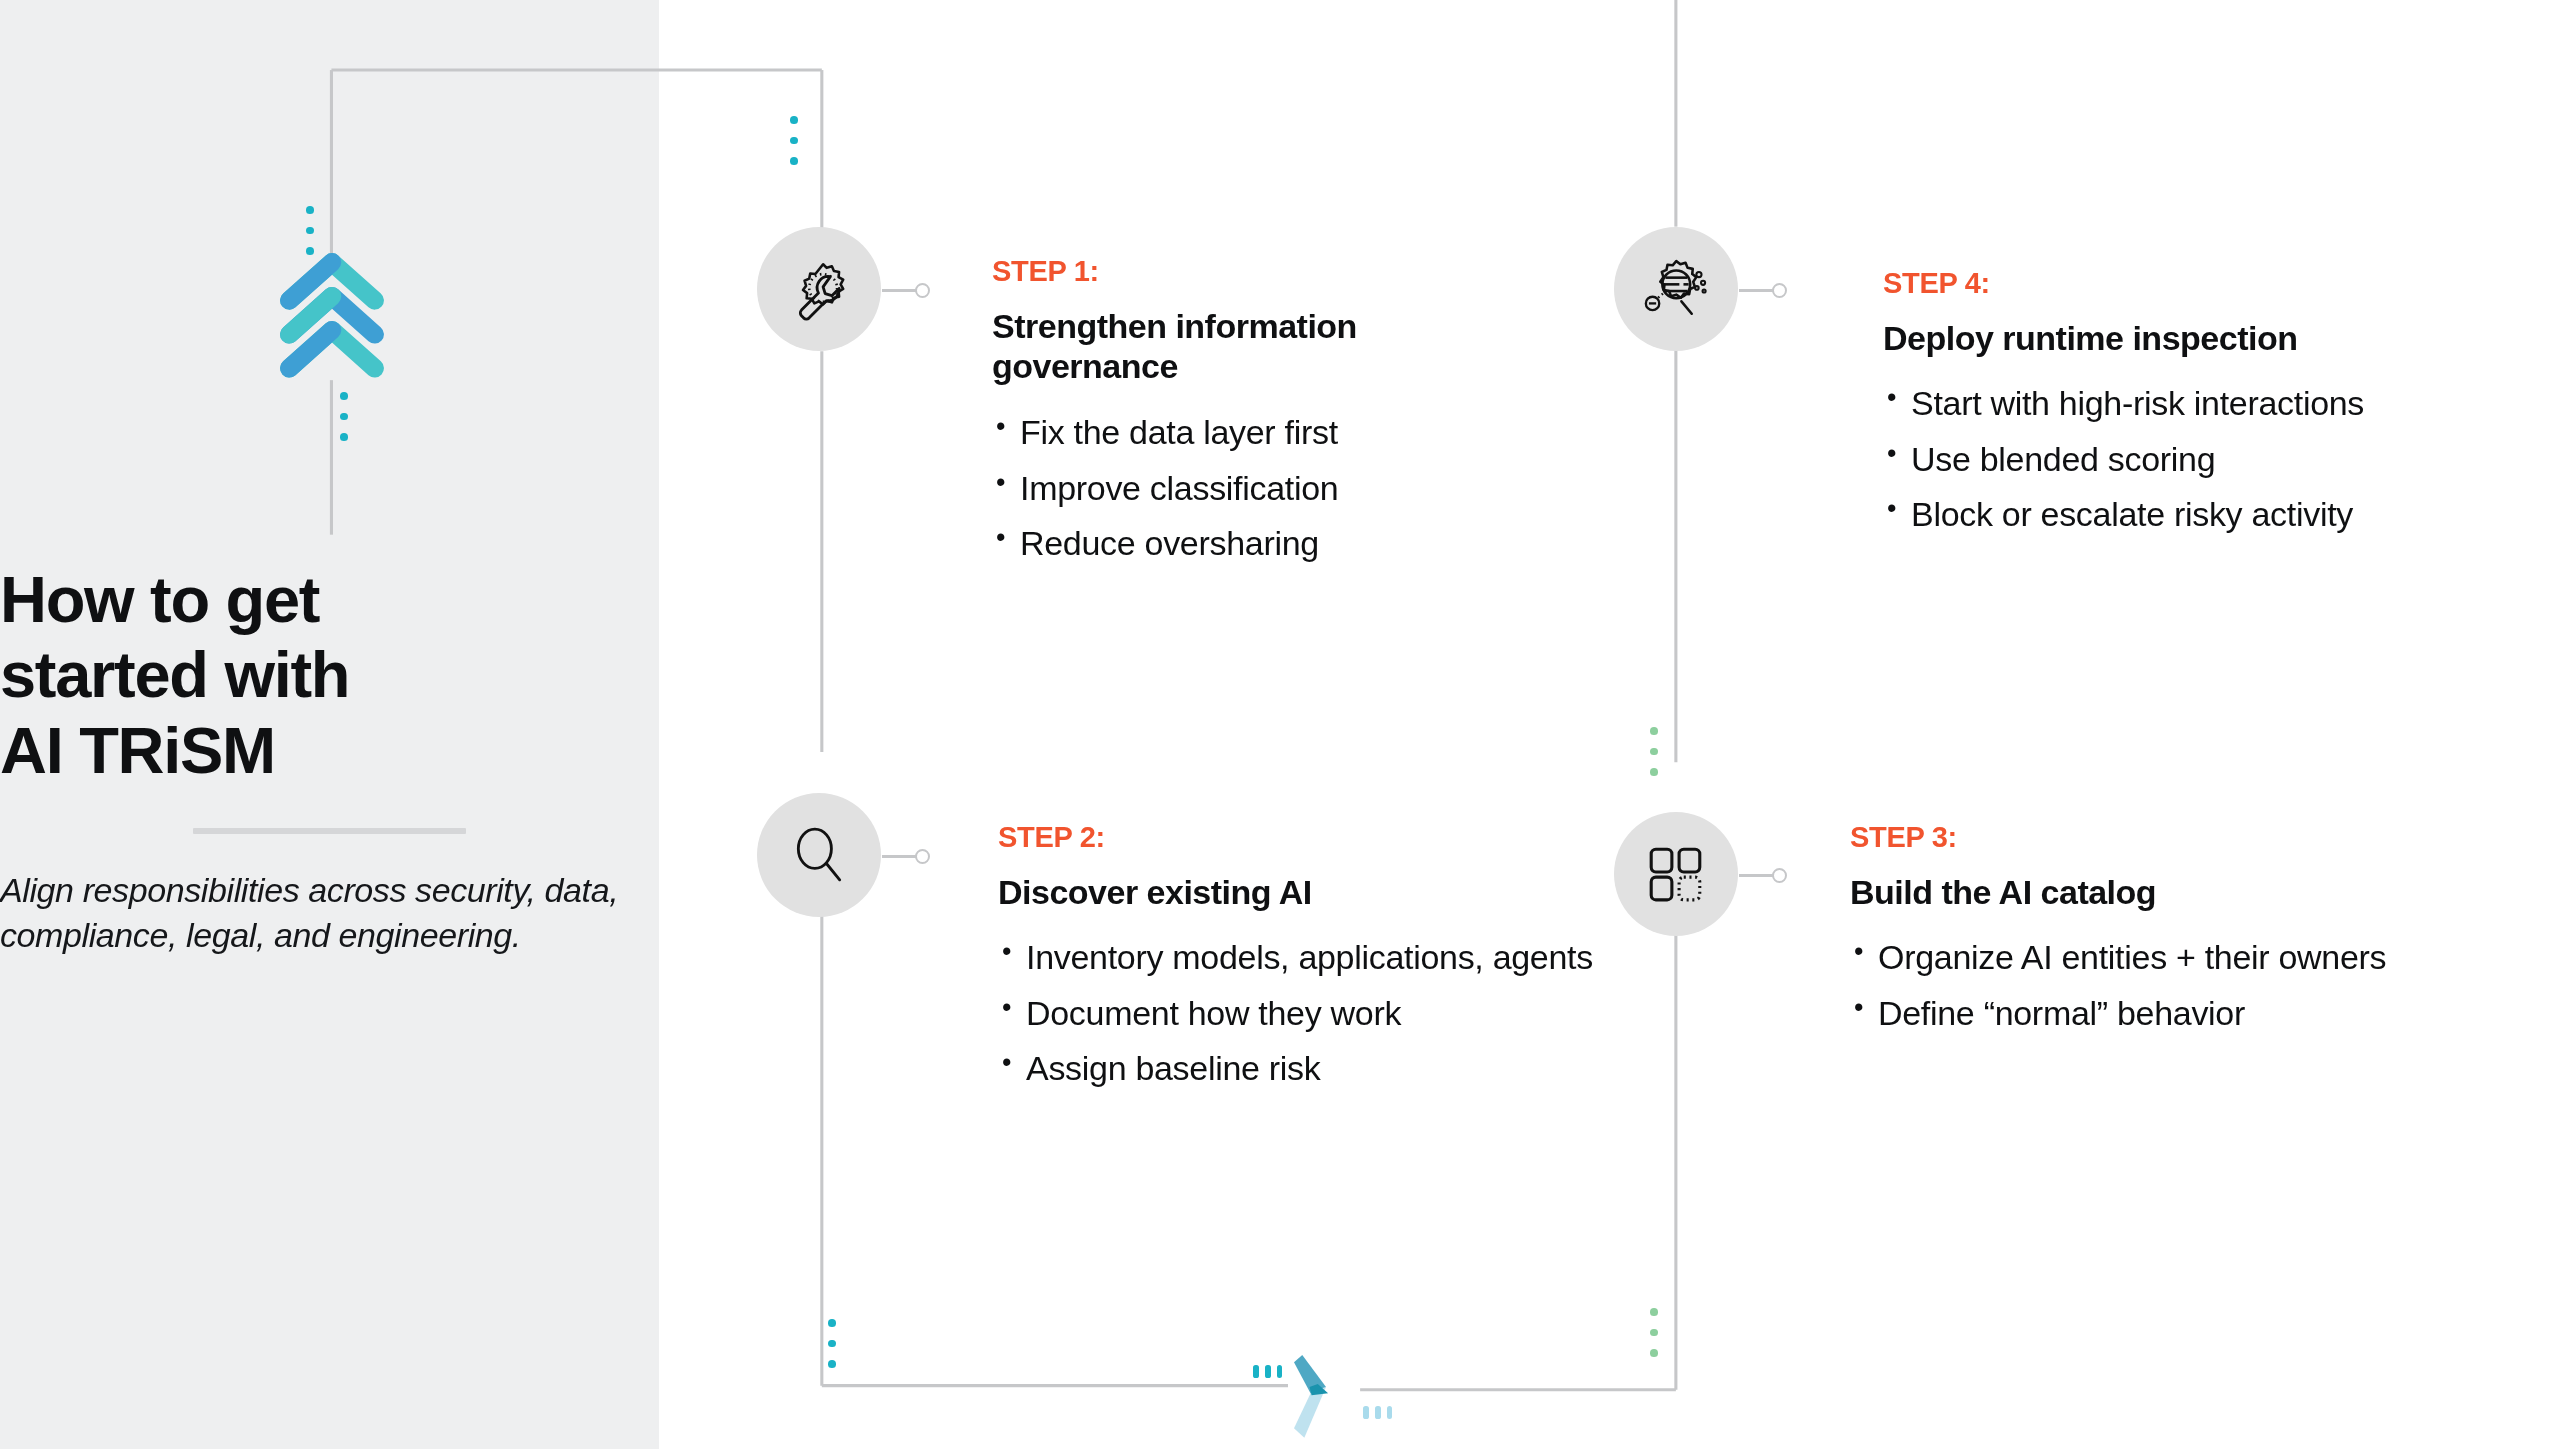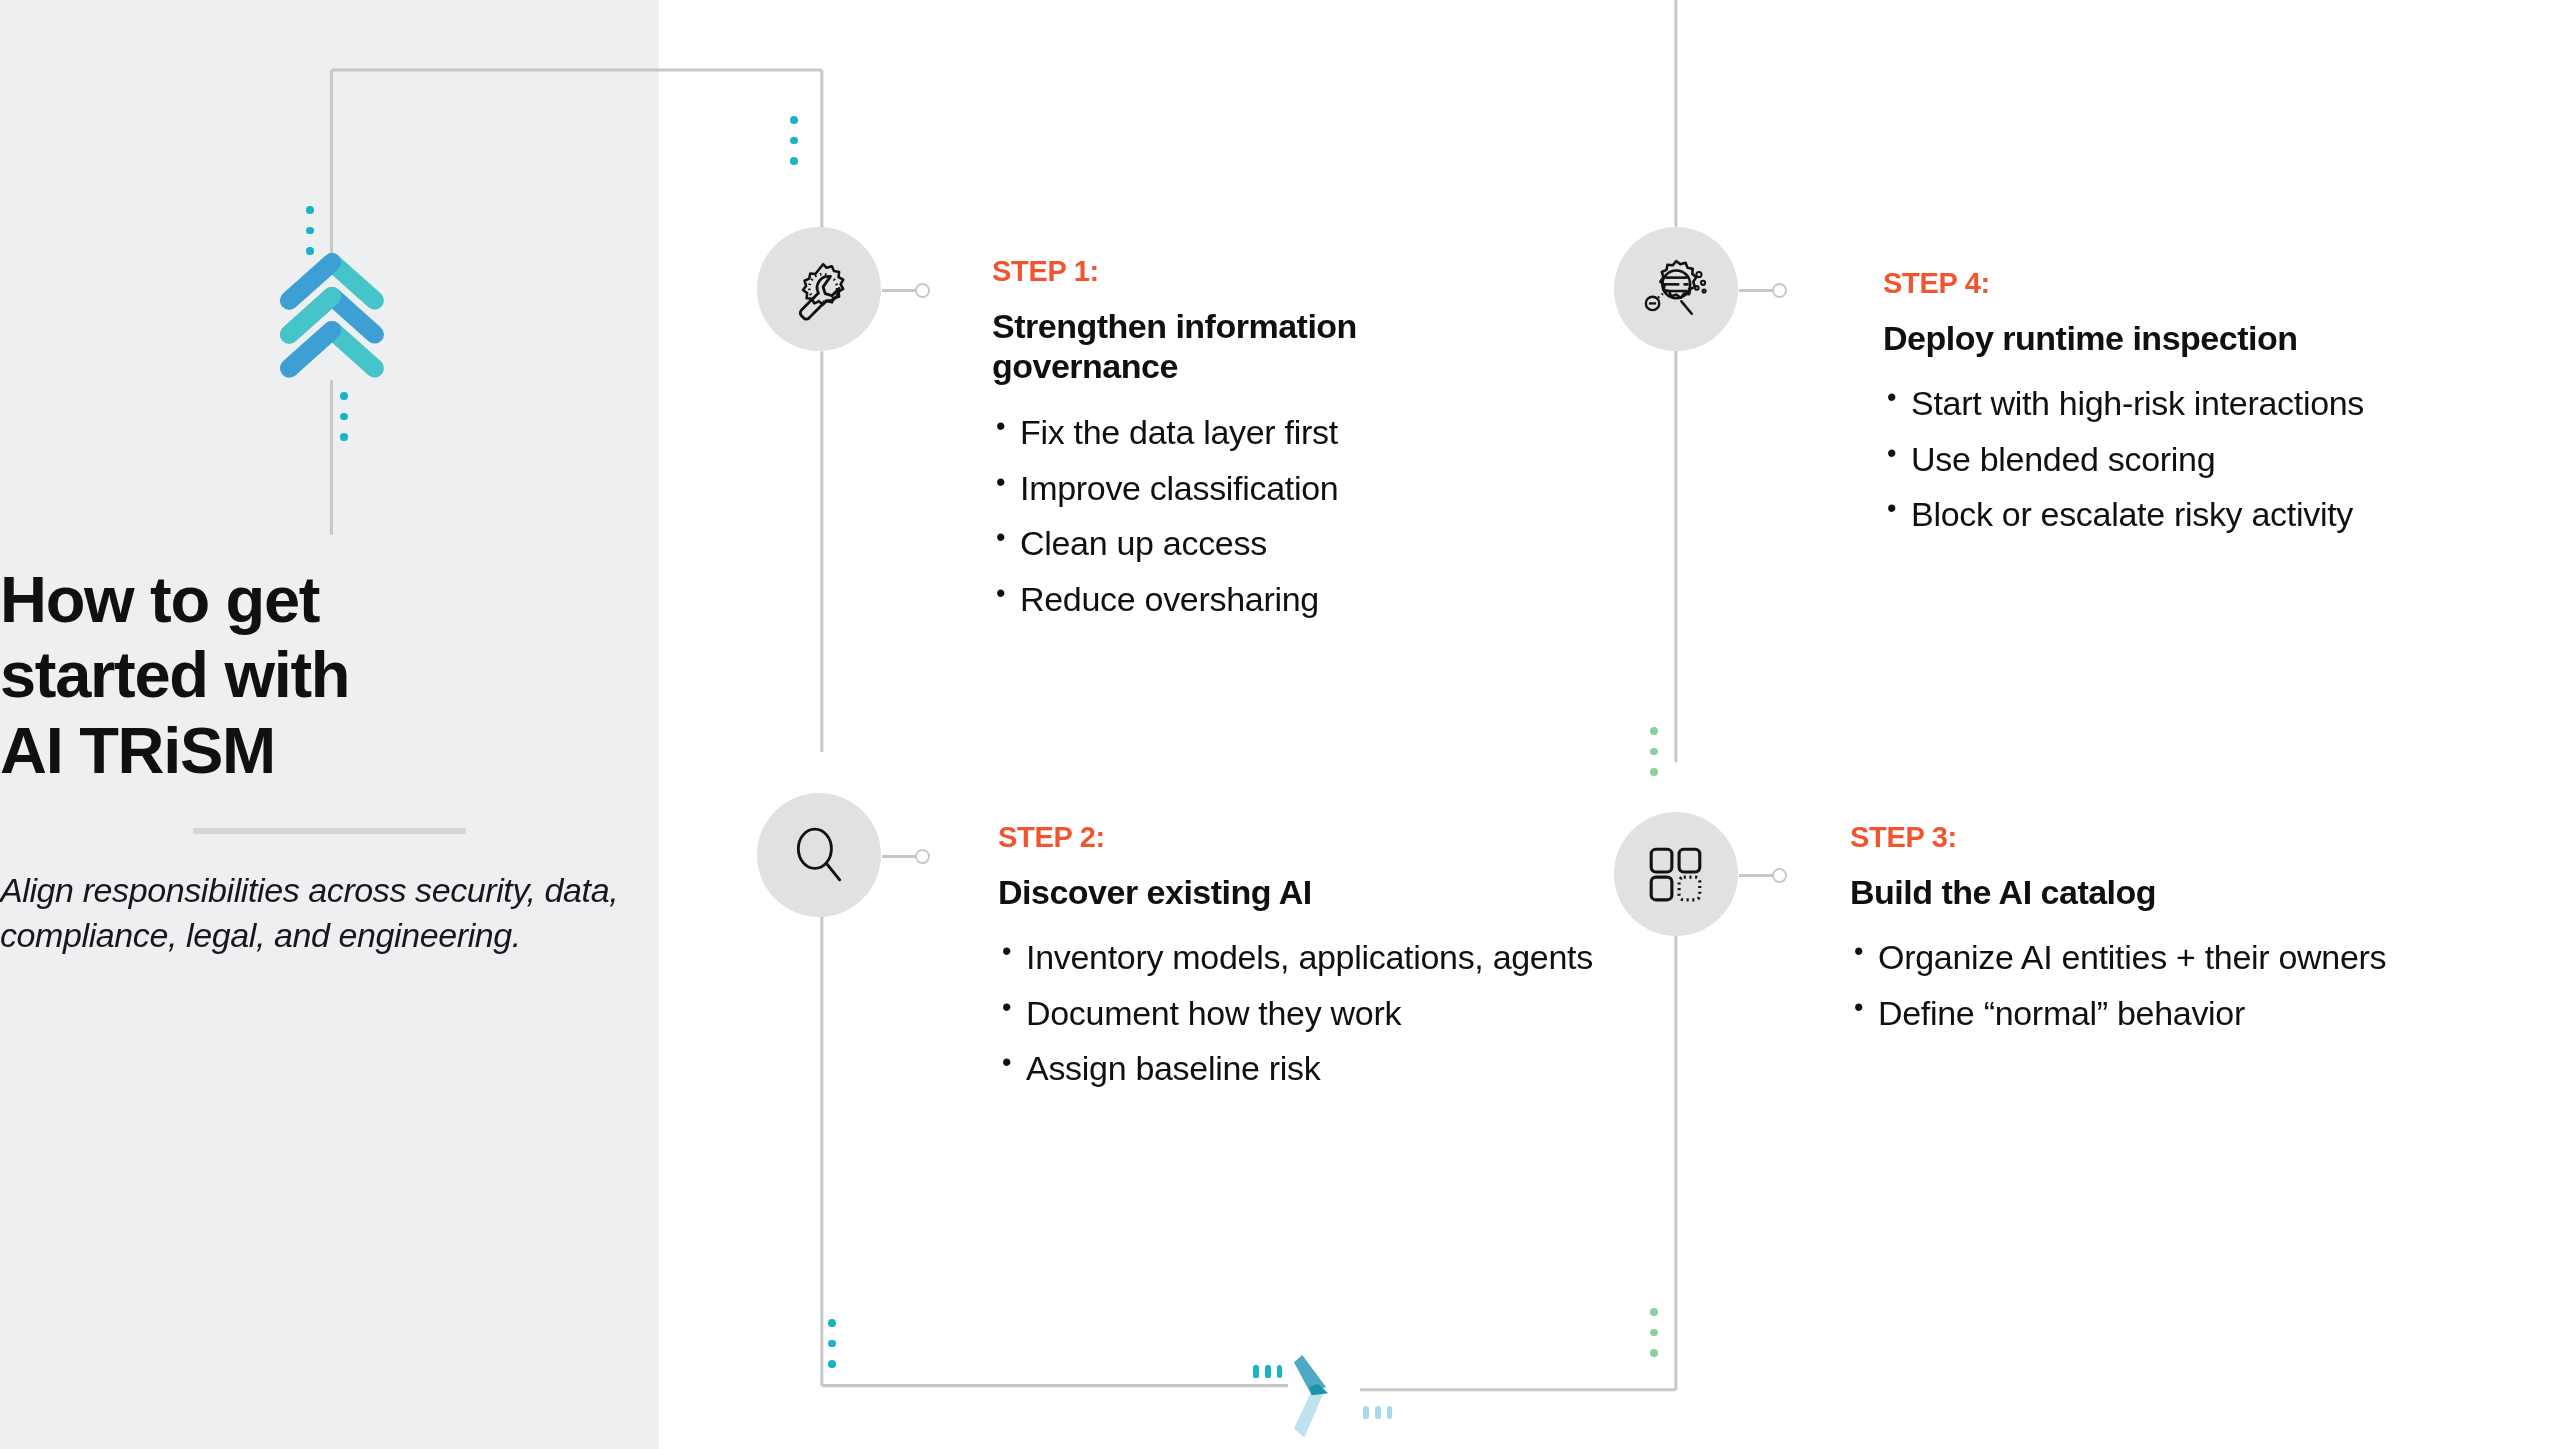--- a/index.html
+++ b/index.html
@@ -284,21 +284,20 @@
     </div>
     <div class="step-text" style="left:992px; top:257px; width:608px;">
       <p class="step-label">STEP 1:</p>
       <p class="step-heading">
         <span>Strengthen information</span><br>
         <span>governance</span>
       </p>
       <ul class="step-list">
         <li>Fix the data layer first</li>
         <li>Improve classification</li>
-        <li>Clean up access</li>
         <li>Reduce oversharing</li>
       </ul>
     </div>
   </div>
 
   <div class="step">
     <div class="step-icon" style="left:757px; top:793px;">
       <svg width="62" height="62" viewBox="0 0 120 120">
         <g fill="none" stroke="#111111" stroke-width="5.5" stroke-linecap="round">
           <ellipse cx="52" cy="48" rx="32" ry="38"></ellipse>

